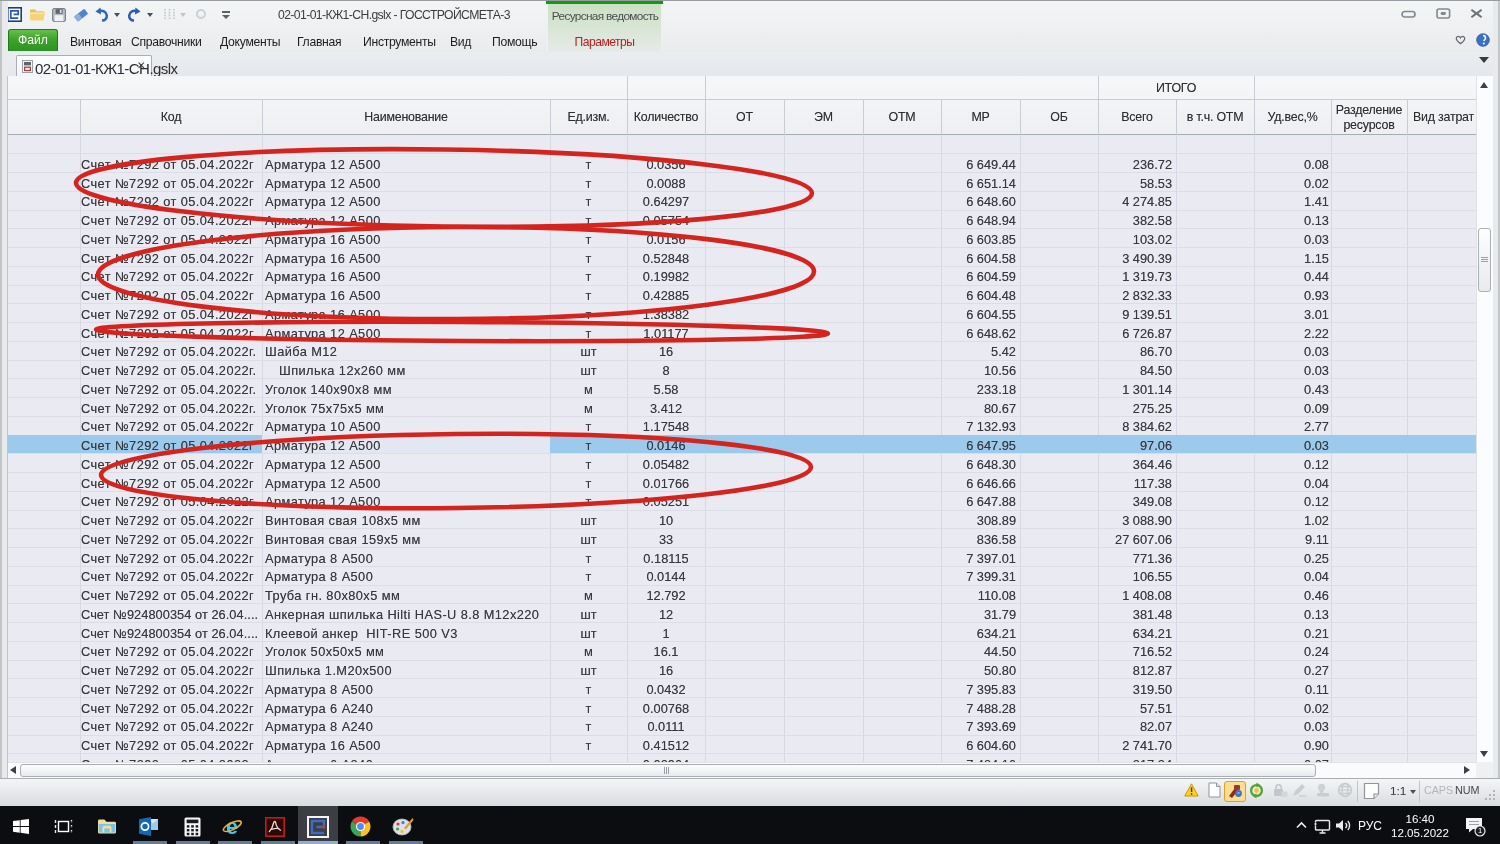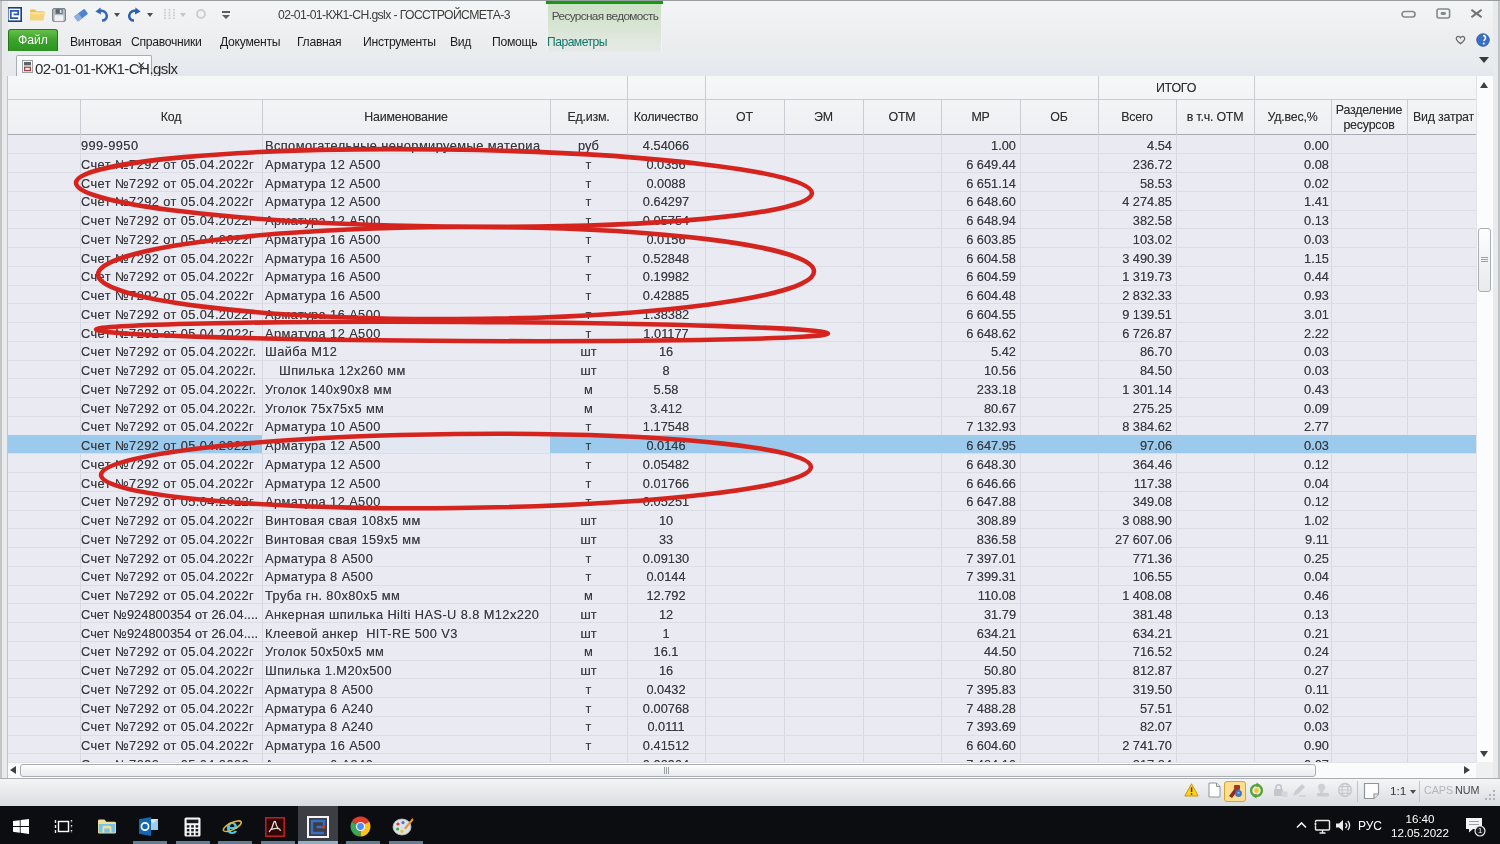--- a/index.html
+++ b/index.html
@@ -5,21 +5,21 @@
 body{font-family:"Liberation Sans",sans-serif;position:relative;background:#e6e8ea;-webkit-font-smoothing:antialiased}
 .a{position:absolute}
 #chrome{left:0;top:0;width:1500px;height:52px;background:linear-gradient(#f4f5f6,#e9ebed)}
 #topline{left:0;top:0;width:1500px;height:1px;background:#979c9f}
 #lborder{left:0;top:1px;width:8px;height:805px;background:#e8eaec;border-left:2px solid #c2c5c8}
 #rborder{left:1493px;top:1px;width:7px;height:805px;background:#e8eaec;border-right:2px solid #c2c5c8}
 #title{left:278px;top:8px;font-size:12.2px;color:#3c3c3c;letter-spacing:-0.6px}
 #ctxtab{left:547px;top:1px;width:115px;height:51px;background:linear-gradient(#cbe0c4,#d9e5d5 55%,#e7eae8);border-left:1px solid #eef4ec;border-right:1px solid #eef4ec}
 #ctxtop{left:546px;top:1px;width:117px;height:3px;background:#119b11}
 #ctxlbl{left:540px;top:9px;width:130px;text-align:center;font-size:11.8px;color:#4c4c4c;letter-spacing:-0.65px;white-space:nowrap}
-#params{left:547px;top:35px;width:115px;text-align:left;font-size:12.1px;color:#0f766e;letter-spacing:-0.5px}
+#params{left:547px;top:35px;width:115px;text-align:center;font-size:12.1px;color:#b91c1c;letter-spacing:-0.5px}
 .menu{top:35px;font-size:12.2px;color:#1d1d1d;letter-spacing:-0.3px}
 #filebtn{left:8px;top:29px;width:50px;height:22px;background:linear-gradient(#67c04a,#3da32c 45%,#2e9323);border:1px solid #1f7a1a;border-bottom:none;border-radius:3px 3px 0 0;color:#fff;text-align:center;line-height:21px;font-size:12.2px}
 #tabstrip{left:0;top:52px;width:1500px;height:24px;background:linear-gradient(#eaedf0,#e4e8ec)}
 #doctab{left:16px;top:55px;width:136px;height:21px;background:linear-gradient(#fcfdfe,#f2f4f7);border:1px solid #a9aeb5;border-bottom:none;border-radius:2px 2px 0 0}
 #doctab .lbl{position:absolute;left:18px;top:4px;font-size:15px;color:#2c2c2c;letter-spacing:-0.55px;white-space:nowrap}
 #tabarrow{left:1479px;top:57px;width:0;height:0;border-left:5px solid transparent;border-right:5px solid transparent;border-top:6px solid #3a3a3a}
 #gridwrap{left:8px;top:76px;width:1468px;height:686px;overflow:hidden}
 #ghead{position:absolute;left:0;top:0;width:1468px;height:58.6px;background:linear-gradient(#f6f7f9,#edeff2);border-bottom:1px solid #a7abb2}
 .gh{position:absolute;font-size:12.4px;color:#2d2d2d;text-align:center;line-height:1.18;letter-spacing:-0.2px;text-shadow:0 0 0.3px rgba(40,40,44,0.4)}
 .ghv{position:absolute;width:1px;background:#c9ccd2}
@@ -175,29 +175,20 @@
 <div class="hl" style="top:450.0px"></div>
 <div class="hl" style="top:468.8px"></div>
 <div class="hl" style="top:487.5px"></div>
 <div class="hl" style="top:506.2px"></div>
 <div class="hl" style="top:525.0px"></div>
 <div class="hl" style="top:543.8px"></div>
 <div class="hl" style="top:562.5px"></div>
 <div class="hl" style="top:581.2px"></div>
 <div class="hl" style="top:600.0px"></div>
 <div class="hl" style="top:618.8px"></div>
-<div class="r" style="top:0.0px">
-        <div class="c cn" style="left:73px;width:180px;">999-9950</div>
-        <div class="c cn" style="left:257px;width:284px">Вспомогательные ненормируемые материа</div>
-        <div class="c ce" style="left:542px;width:77px">руб</div>
-        <div class="c ce" style="left:619px;width:78px">4.54066</div>
-        <div class="c ri" style="left:934px;width:74px">1.00</div>
-        <div class="c ri" style="left:1091px;width:73px">4.54</div>
-        <div class="c ri" style="left:1247px;width:74px">0.00</div>
-      </div>
 <div class="r" style="top:18.8px">
         <div class="c cn" style="left:73px;width:180px;">Счет №7292 от 05.04.2022г</div>
         <div class="c cn" style="left:257px;width:284px">Арматура 12 А500</div>
         <div class="c ce" style="left:542px;width:77px">т</div>
         <div class="c ce" style="left:619px;width:78px">0.0356</div>
         <div class="c ri" style="left:934px;width:74px">6 649.44</div>
         <div class="c ri" style="left:1091px;width:73px">236.72</div>
         <div class="c ri" style="left:1247px;width:74px">0.08</div>
       </div>
 <div class="r" style="top:37.5px">
@@ -378,21 +369,21 @@
         <div class="c ce" style="left:542px;width:77px">шт</div>
         <div class="c ce" style="left:619px;width:78px">33</div>
         <div class="c ri" style="left:934px;width:74px">836.58</div>
         <div class="c ri" style="left:1091px;width:73px">27 607.06</div>
         <div class="c ri" style="left:1247px;width:74px">9.11</div>
       </div>
 <div class="r" style="top:412.5px">
         <div class="c cn" style="left:73px;width:180px;">Счет №7292 от 05.04.2022г</div>
         <div class="c cn" style="left:257px;width:284px">Арматура 8 А500</div>
         <div class="c ce" style="left:542px;width:77px">т</div>
-        <div class="c ce" style="left:619px;width:78px">0.09130</div>
+        <div class="c ce" style="left:619px;width:78px">0.18115</div>
         <div class="c ri" style="left:934px;width:74px">7 397.01</div>
         <div class="c ri" style="left:1091px;width:73px">771.36</div>
         <div class="c ri" style="left:1247px;width:74px">0.25</div>
       </div>
 <div class="r" style="top:431.2px">
         <div class="c cn" style="left:73px;width:180px;">Счет №7292 от 05.04.2022г</div>
         <div class="c cn" style="left:257px;width:284px">Арматура 8 А500</div>
         <div class="c ce" style="left:542px;width:77px">т</div>
         <div class="c ce" style="left:619px;width:78px">0.0144</div>
         <div class="c ri" style="left:934px;width:74px">7 399.31</div>

